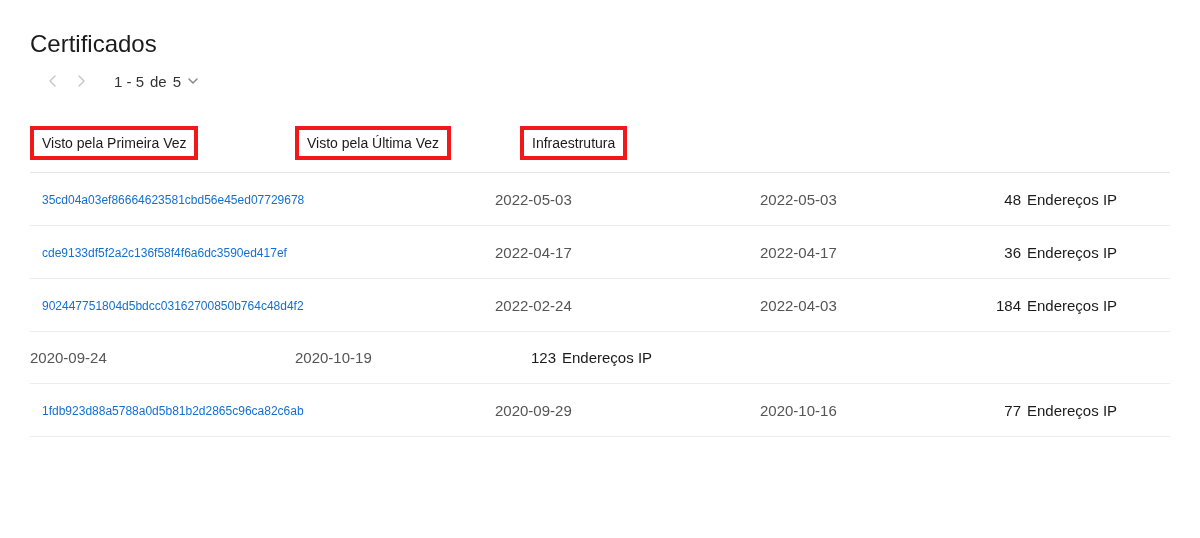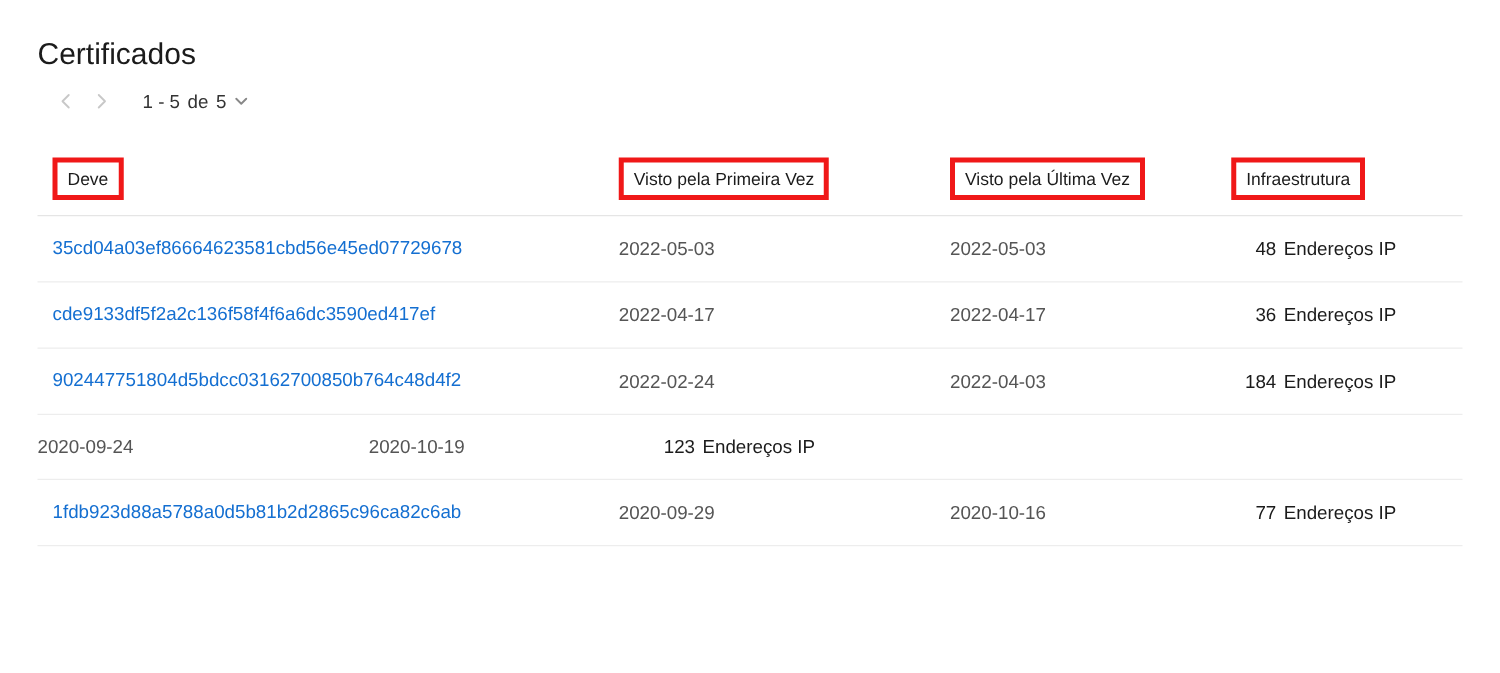--- a/index.html
+++ b/index.html
@@ -79,21 +79,21 @@
     }
     .table-row {
       display: flex;
       align-items: center;
       padding: 17px 0;
       border-bottom: 1px solid #ededed;
     }
     .table-row .col-hash a {
       color: #146fd1;
       text-decoration: none;
-      font-size: 15px;
+      font-size: 12px;
       font-family: 'Segoe UI', Arial, sans-serif;
     }
     .table-row .col-first,
     .table-row .col-last {
       font-size: 15px;
       color: #555;
     }
     .table-row .col-infra {
       font-size: 15px;
       color: #1b1b1b;
@@ -132,23 +132,20 @@
       <span class="chev">
         <svg width="12" height="12" viewBox="0 0 12 12" fill="none">
           <path d="M2 4 L6 8 L10 4" stroke="#888" stroke-width="1.5" stroke-linecap="round" stroke-linejoin="round"></path>
         </svg>
       </span>
     </span>
   </div>
 
   <div class="table">
     <div class="table-header">
-      <div class="cell col-hash">
-        <span class="highlight-box">Deve</span>
-      </div>
       <div class="cell col-first">
         <span class="highlight-box">Visto pela Primeira Vez</span>
       </div>
       <div class="cell col-last">
         <span class="highlight-box">Visto pela Última Vez</span>
       </div>
       <div class="cell col-infra">
         <span class="highlight-box">Infraestrutura</span>
       </div>
     </div>

